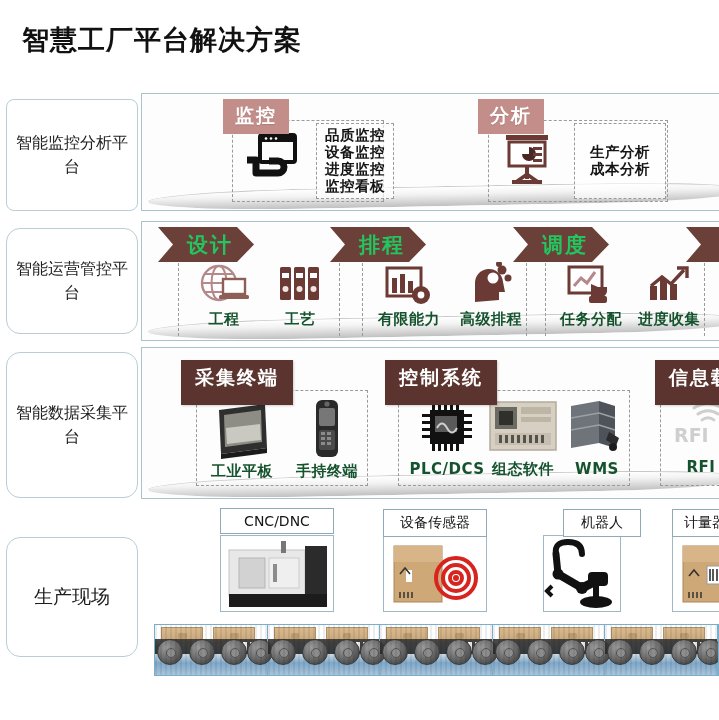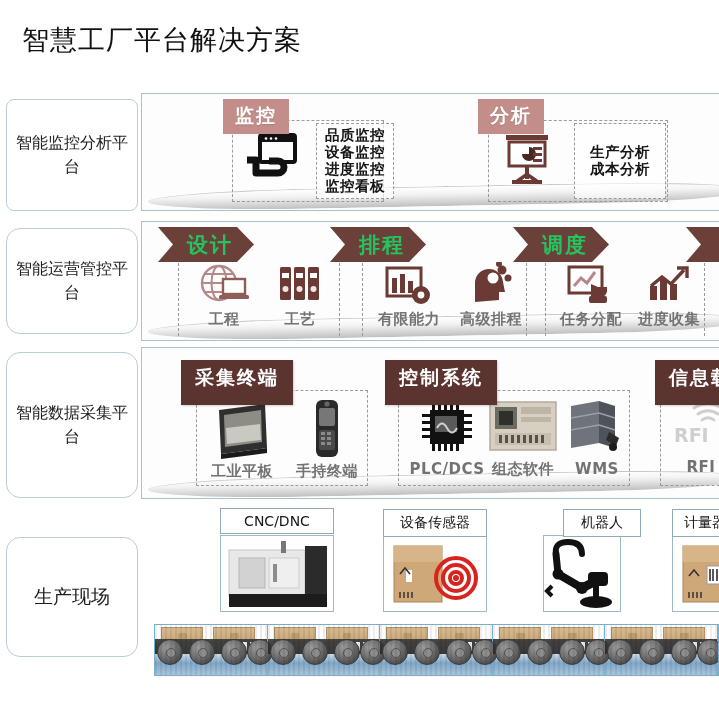--- a/index.html
+++ b/index.html
@@ -7,21 +7,21 @@
     width: 719px; height: 720px;
     background: #ffffff;
     font-family: "DejaVu Sans", "Liberation Sans", sans-serif;
     overflow: hidden;
   }
   #page { position: relative; width: 719px; height: 720px; background:#fff; }
 
   
   .title {
     position: absolute; left: 22px; top: 22px;
-    font-size: 27px; font-weight: 400; color: #111;
+    font-size: 27px; font-weight: 700; color: #111;
     letter-spacing: 1px;
     font-family: "DejaVu Sans", "Liberation Sans", sans-serif;
   }
 
   
   .side-box {
     position: absolute; left: 6px;
     width: 132px;
     background: #ffffff;
     border: 1.4px solid #b9cdd6;
@@ -116,21 +116,21 @@
   }
 
   .multi-text {
     font-size: 14.5px; font-weight: 700; color: #151515;
     line-height: 1.18; text-align: center; letter-spacing: .5px;
   }
 
   
   .cell { position: absolute; text-align: center; z-index: 4; }
   .cell .cap {
-    font-size: 15px; font-weight: 700; color: #737373;
+    font-size: 15px; font-weight: 700; color: #14532d;
     letter-spacing: .5px; white-space: nowrap;
   }
   .cell .cap.lat { font-family: "DejaVu Sans", "Liberation Sans", sans-serif; font-size: 15px; }
   .icon { display: block; margin: 0 auto 2px; }
 
   
   .floor-label {
     position: absolute;
     border: 1.1px solid #8fa9b6;
     background: #ffffff;

